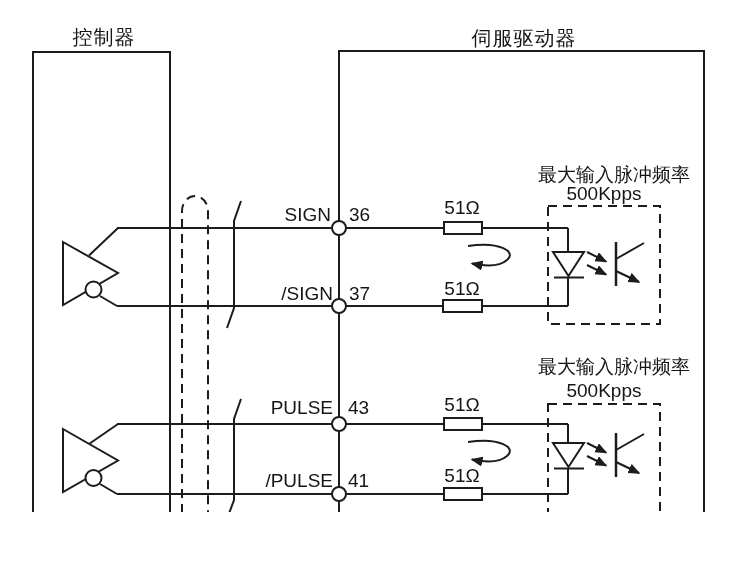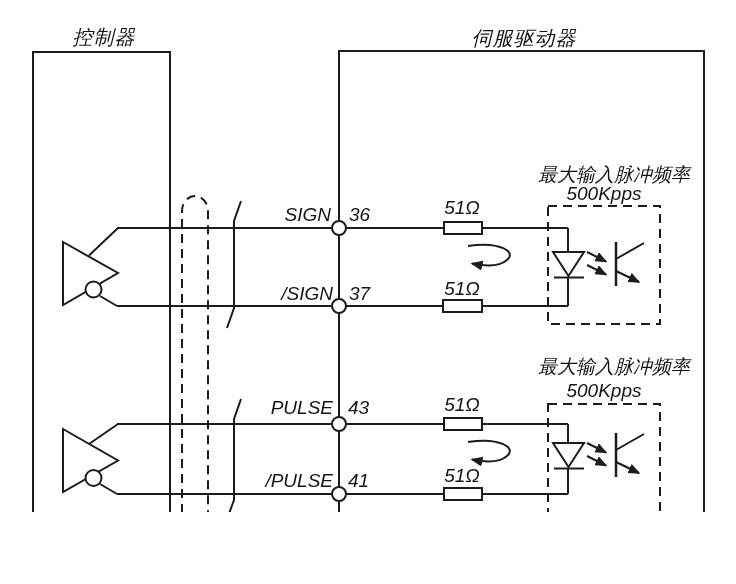--- a/index.html
+++ b/index.html
@@ -7,21 +7,20 @@
     --bg:#ffffff;
     --text:#151515;
   }
   html,body{margin:0;padding:0;background:#fff;}
   .stage{
     position:relative;
     width:736px;height:512px;
     background:var(--bg);
     overflow:hidden;
     font-family:"Liberation Sans","DejaVu Sans",sans-serif;
-    font-style:italic;
   }
   svg{display:block;}
   .ln{stroke:var(--line);stroke-width:2;fill:none;}
   .ln-thick{stroke:var(--line);stroke-width:2.5;fill:none;}
   .dash{stroke:var(--line);stroke-width:2;fill:none;stroke-dasharray:9 6;}
   .whitefill{fill:#fff;stroke:var(--line);stroke-width:2;}
   text{
     fill:var(--text);
     font-family:"Liberation Sans","DejaVu Sans",sans-serif;
     font-size:19px;

